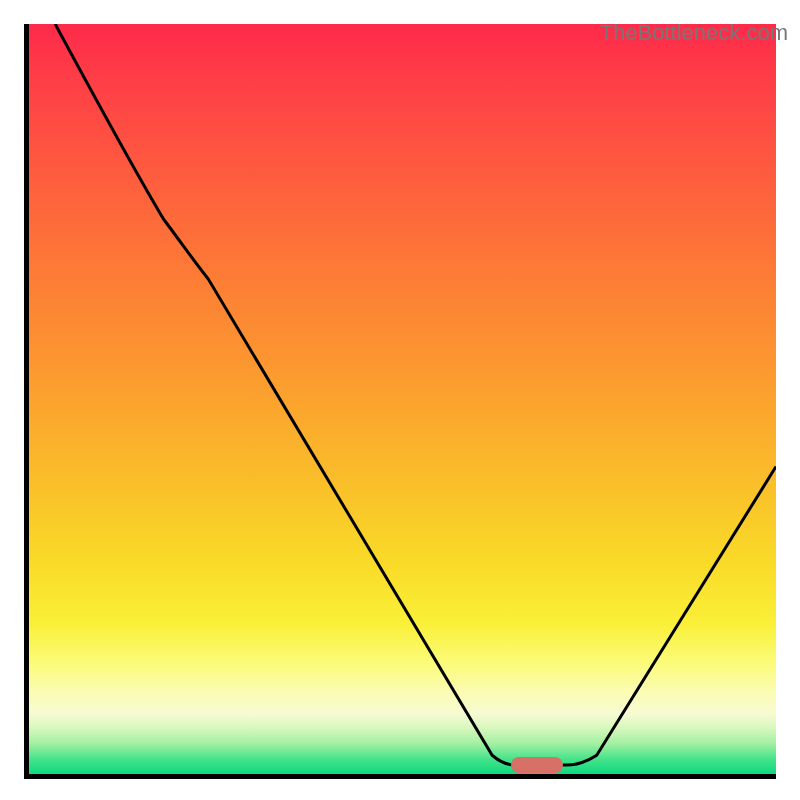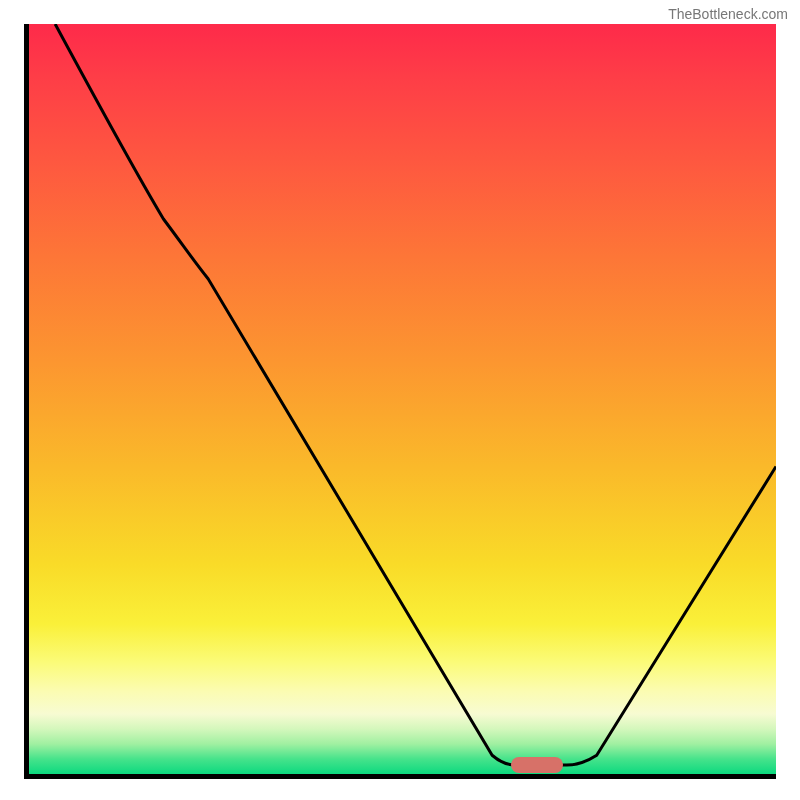--- a/index.html
+++ b/index.html
@@ -6,23 +6,23 @@
     margin: 0;
     padding: 0;
     width: 800px;
     height: 800px;
     background: #ffffff;
     position: relative;
     font-family: Arial, sans-serif;
   }
   .watermark {
     position: absolute;
-    top: 6px;
+    top: 20px;
     right: 12px;
-    font-size: 14px;
+    font-size: 22px;
     color: #777;
     font-weight: 500;
     z-index: 10;
   }
   .chart-container {
     position: absolute;
     left: 24px;
     top: 24px;
     width: 752px;
     height: 755px;

